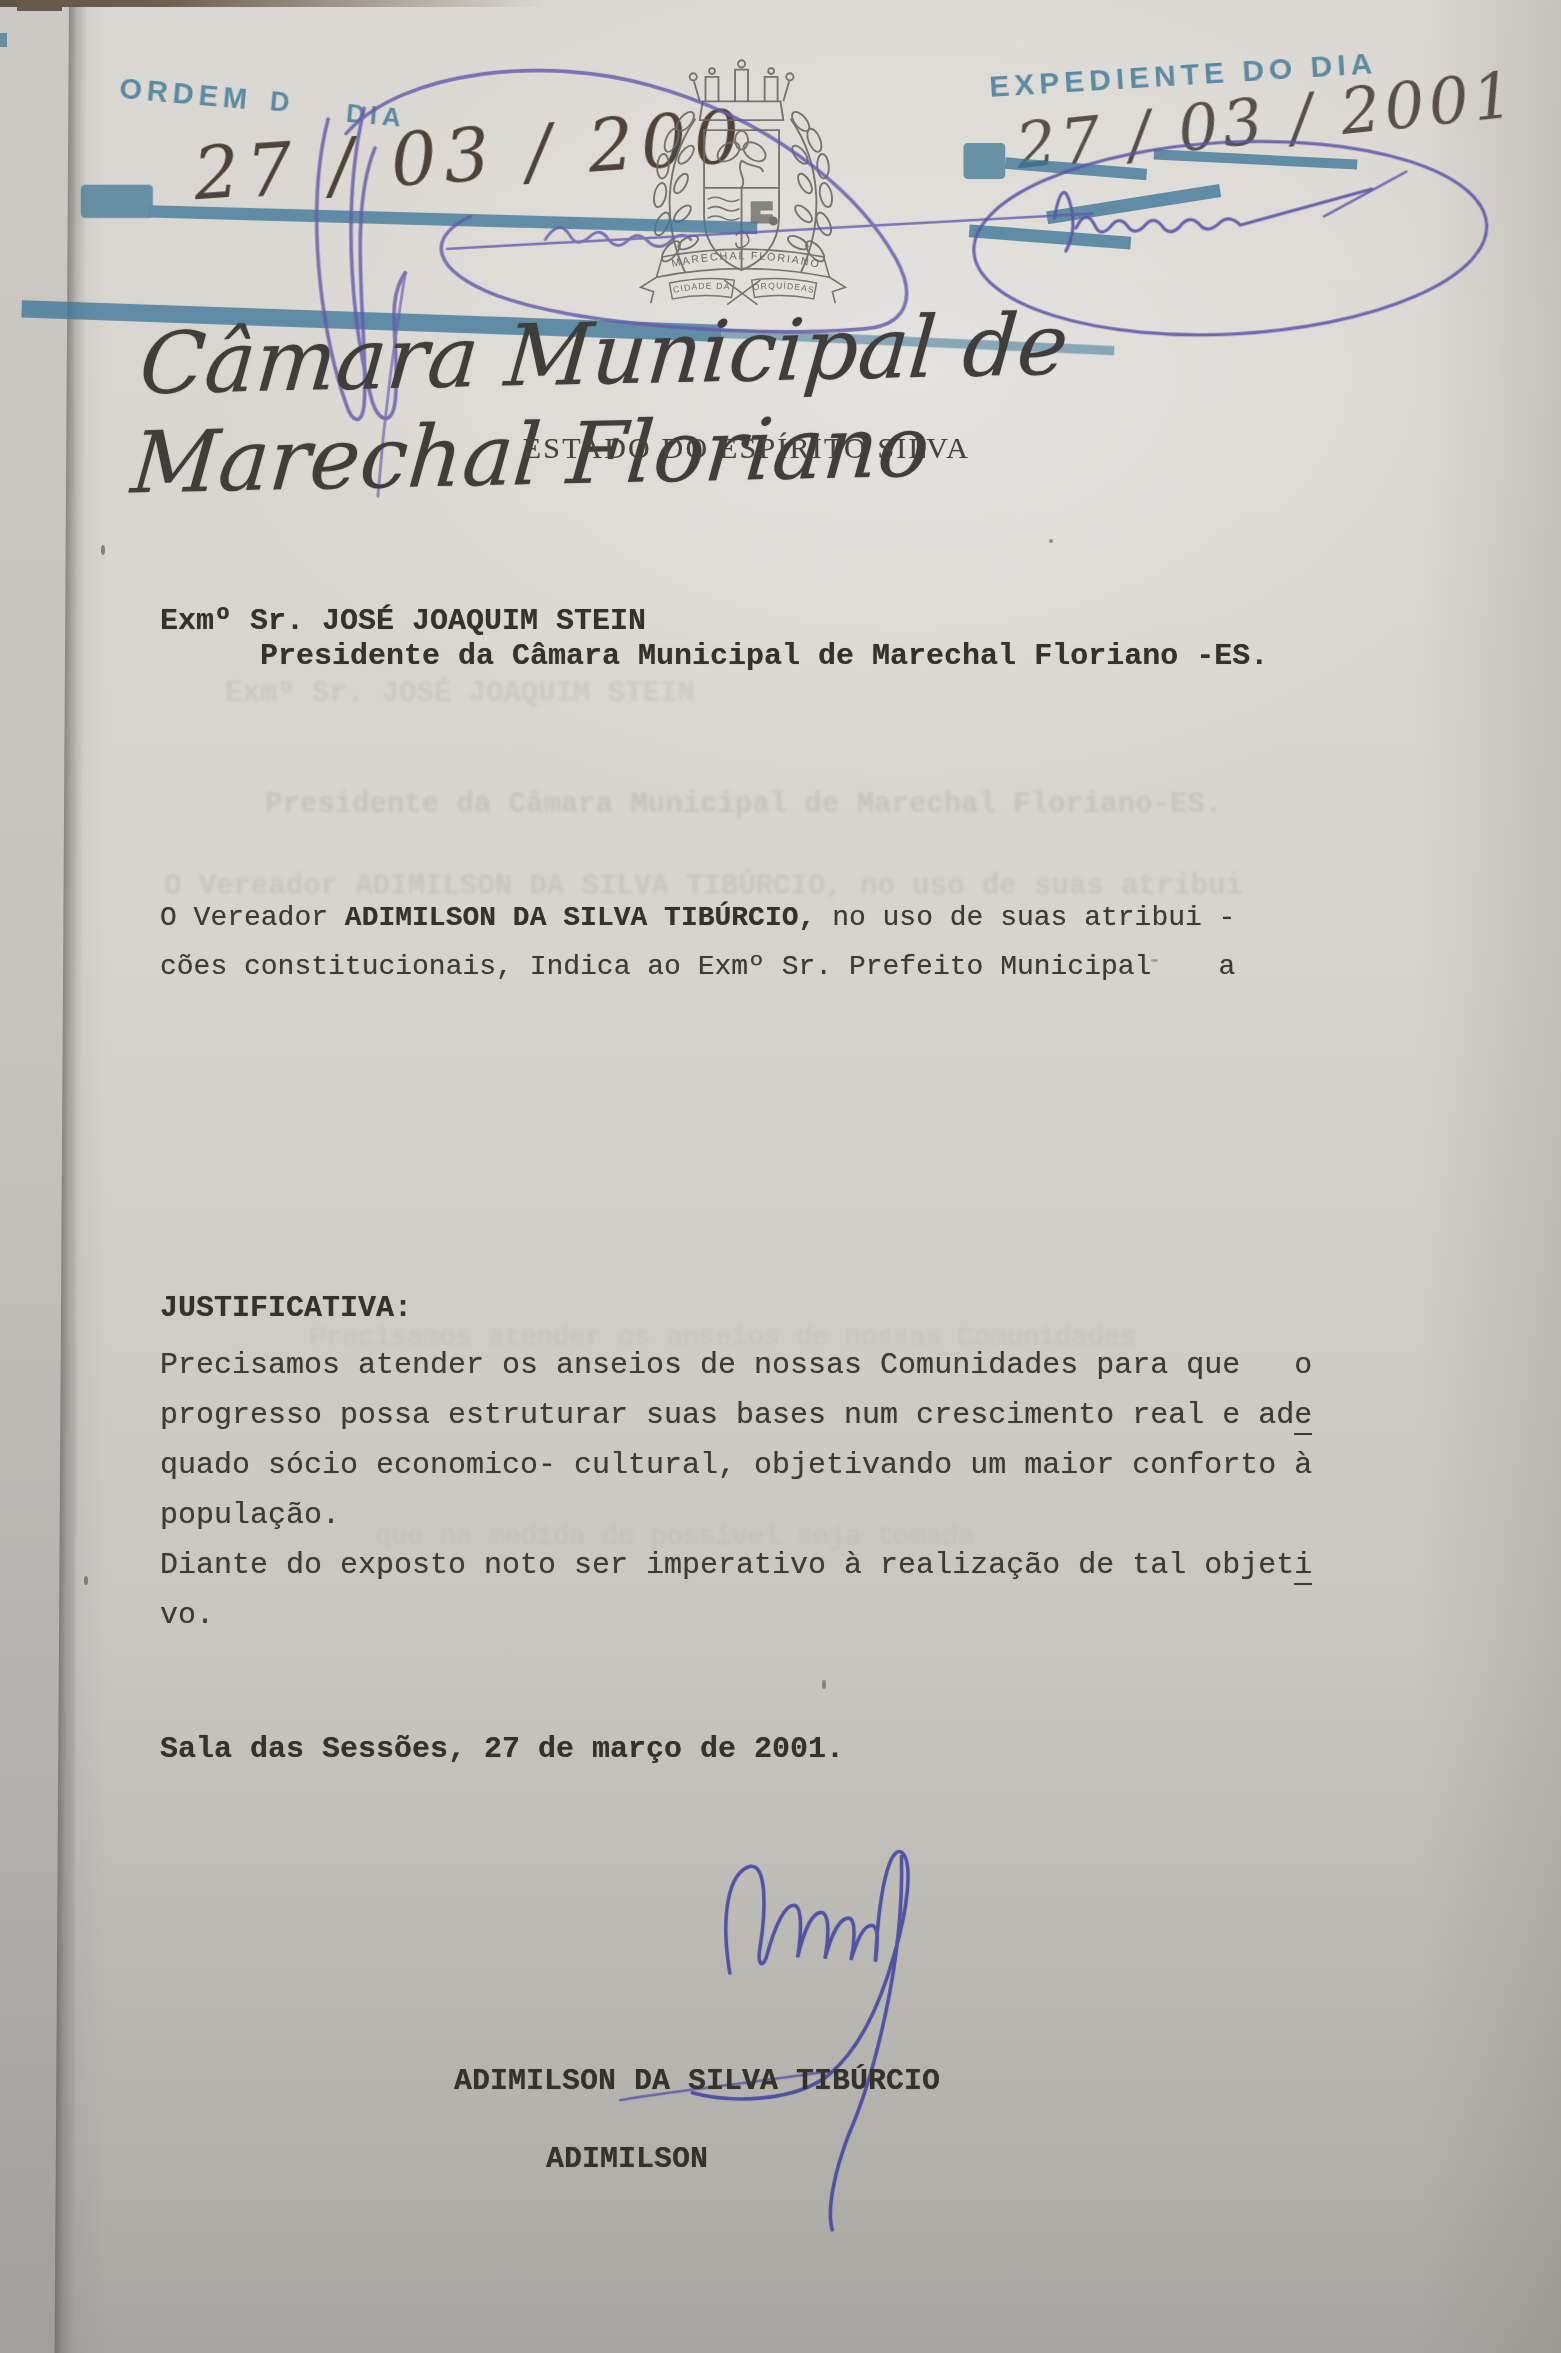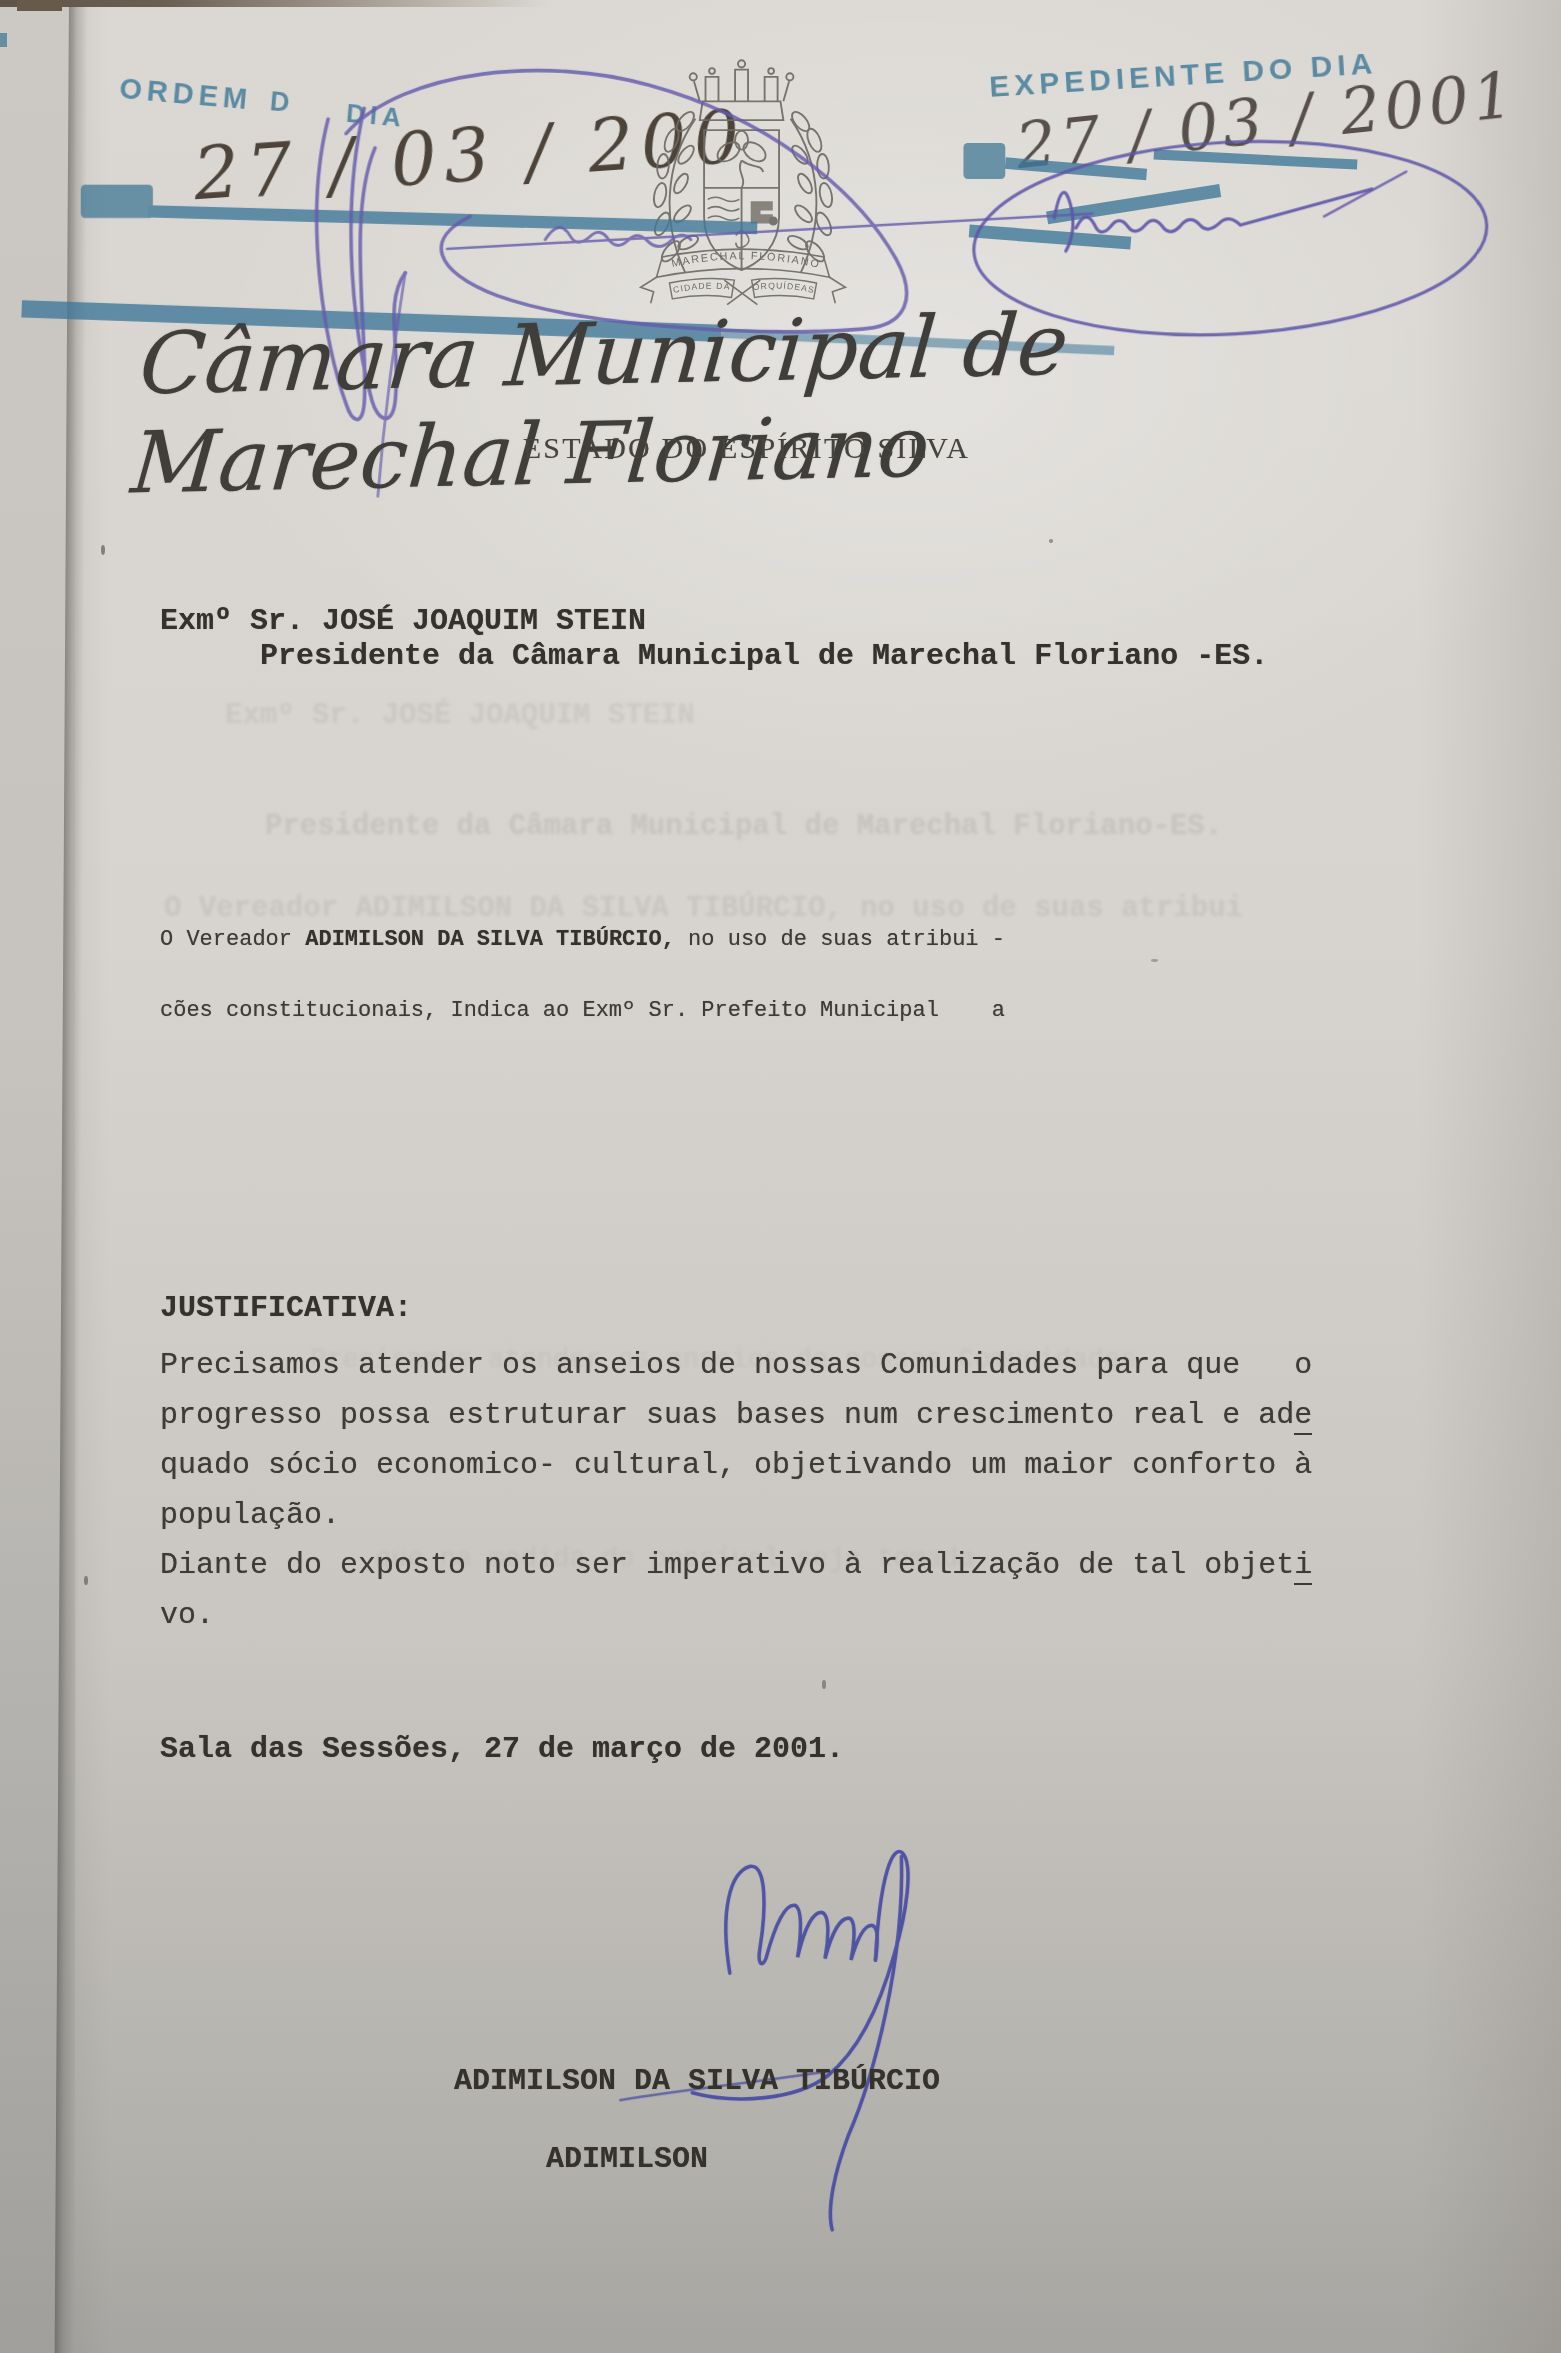--- a/index.html
+++ b/index.html
@@ -18,21 +18,21 @@
     background:linear-gradient(to right, rgba(60,58,55,.45), rgba(90,88,84,.25) 40%, rgba(120,118,114,0));}
   .top-shadow{left:0;top:0;width:548px;height:6.5px;
     background:linear-gradient(to right,#5f5547 0%,#6b5f50 30%,rgba(107,95,80,0) 100%);}
   .corner-blob{left:17.3px;top:0;width:45px;height:10.8px;background:#675a4a;filter:blur(0.7px);}
   .teal-dot{left:0;top:33px;width:7.2px;height:14.4px;background:#4d7f98;opacity:.8;filter:blur(0.7px);}
 
   
   .tw{font-family:"Liberation Mono","DejaVu Sans Mono",monospace;color:#3e3a34;white-space:pre;
       text-shadow:0 0 0.7px rgba(52,48,42,.55);}
   .b{font-weight:bold;color:#35312b;}
-  .fs42{font-size:22px;line-height:49px;margin-top:22px;}
+  .fs42{font-size:28px;line-height:49px;}
   .ghost{color:#5d5a52;filter:blur(1.4px);}
   .uletter{border-bottom:2.9px solid #3e3a34;padding-bottom:0.7px;}
 
   
   .stampTxt{font-weight:bold;color:#4a819c;letter-spacing:5px;filter:blur(0.5px);opacity:.88;}
   .hand{font-family:"DejaVu Serif","Liberation Serif",serif;font-style:italic;color:#4c443a;
         letter-spacing:7.2px;filter:blur(0.3px);}
   .script-title{font-family:"DejaVu Serif","Liberation Serif",serif;font-style:italic;
         color:#403e3b;transform:rotate(-1.2deg) skewX(-6deg);text-shadow:0 0 1.4px rgba(60,58,55,.35);}
   .serif-caps{font-family:"Liberation Serif","DejaVu Serif",serif;color:#47443f;letter-spacing:2.2px;

